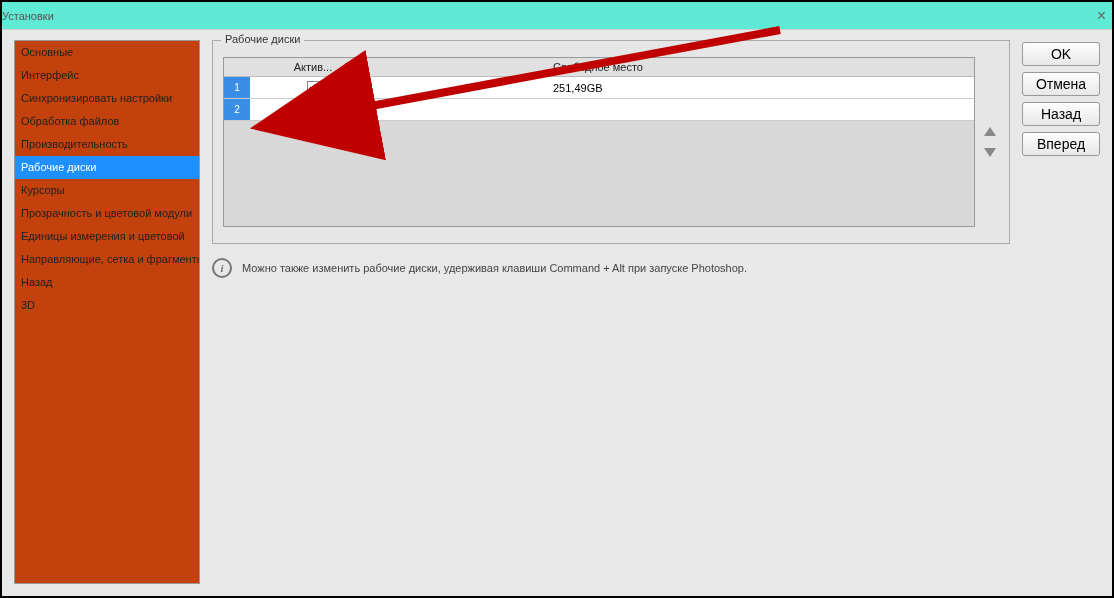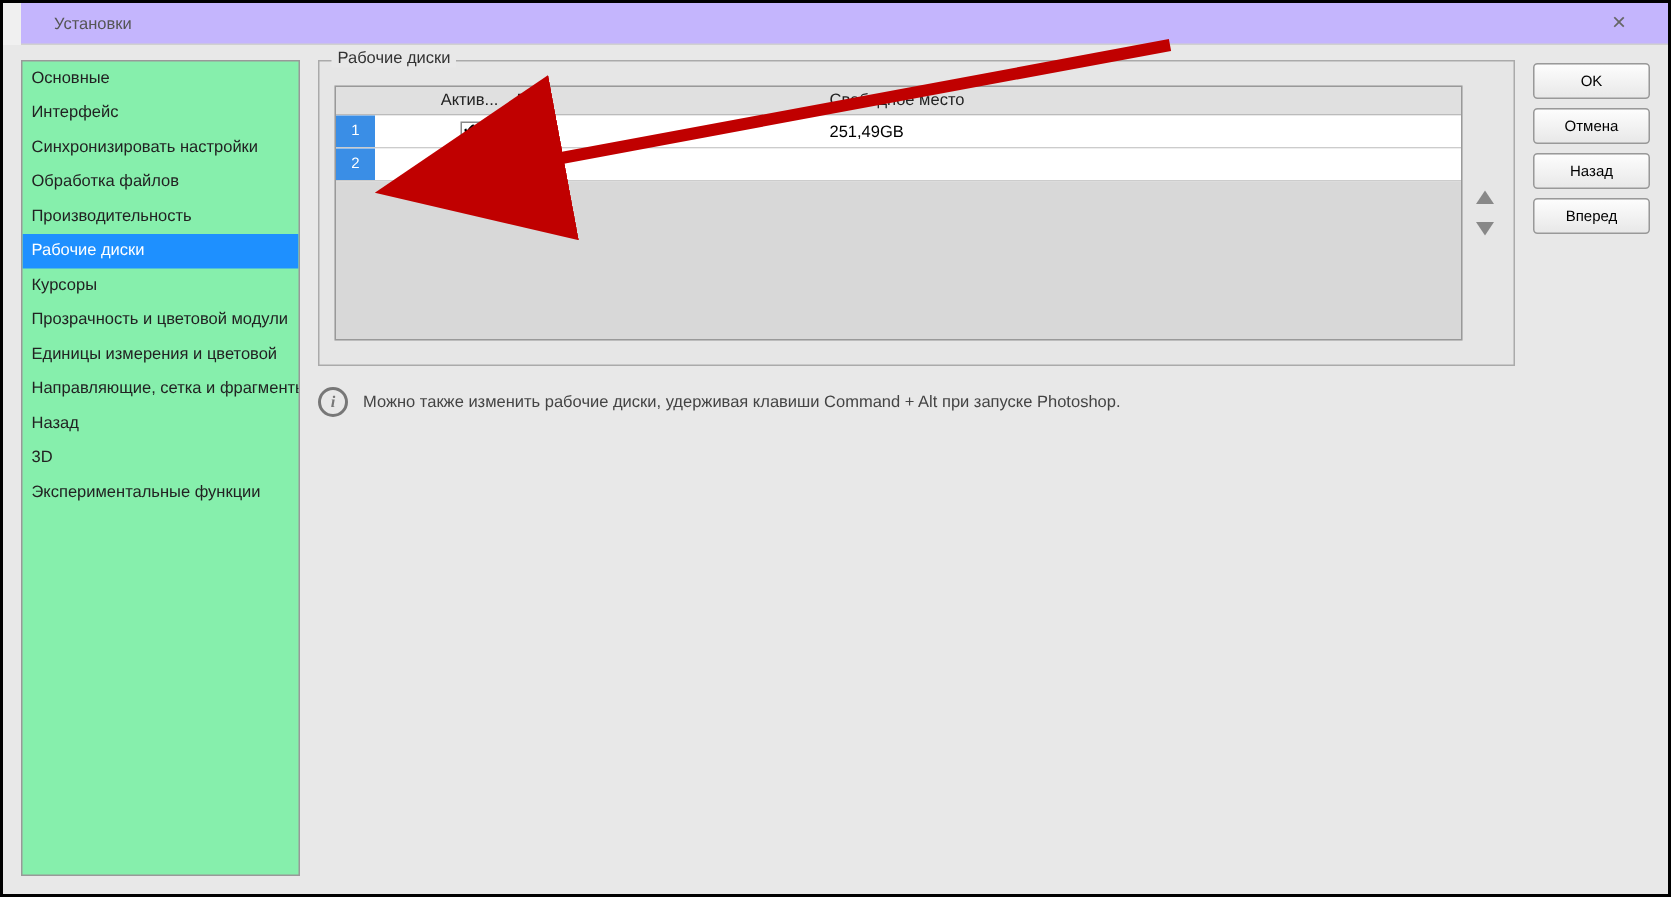--- a/index.html
+++ b/index.html
@@ -7,41 +7,40 @@
   
   .window {
     width: 1114px; height: 598px;
     border: 2px solid #000;
     background: #f0f0f0;
     display: flex; flex-direction: column;
   }
   
   .titlebar {
     height: 28px;
-    background: #c4b5fd;
+    background: #5eead4;
     border-bottom: 1px solid #d0d0d0;
     display: flex; align-items: center;
-    padding: 0 22px;
+    padding: 0 0;
     color: #555;
-    margin-left: 12px;
   }
   .titlebar .title { flex: 1; }
   .close-x { font-size: 16px; color: #666; cursor: pointer; padding: 0 6px; }
   
   .body {
     flex: 1;
     display: flex;
     background: #e8e8e8;
     padding: 10px 12px 12px 12px;
     gap: 12px;
   }
   
   .sidebar {
     width: 186px;
-    background: #86efac;
+    background: #c2410c;
     border: 1px solid #999;
     overflow: hidden;
   }
   .sidebar-item {
     padding: 4px 6px;
     color: #222;
     cursor: pointer;
     white-space: nowrap;
     line-height: 14px;
     border-bottom: 1px solid transparent;
@@ -147,21 +146,21 @@
     width: 78px;
     display: flex; flex-direction: column; gap: 6px;
     padding-top: 2px;
   }
   .btn {
     height: 24px;
     background: linear-gradient(#fdfdfd,#e8e8e8);
     border: 1px solid #999;
     border-radius: 3px;
     cursor: pointer;
-    font-size: 10px;
+    font-size: 14px;
   }
   
   .red-arrow {
     position: absolute;
     pointer-events: none;
     top: 0; left: 0;
   }
 </style>
 </head>
 <body>
@@ -180,21 +179,20 @@
         <div class="sidebar-item">Синхронизировать настройки</div>
         <div class="sidebar-item">Обработка файлов</div>
         <div class="sidebar-item">Производительность</div>
         <div class="sidebar-item selected">Рабочие диски</div>
         <div class="sidebar-item">Курсоры</div>
         <div class="sidebar-item">Прозрачность и цветовой модули</div>
         <div class="sidebar-item">Единицы измерения и цветовой</div>
         <div class="sidebar-item">Направляющие, сетка и фрагменты</div>
         <div class="sidebar-item">Назад</div>
         <div class="sidebar-item">3D</div>
-        <div class="sidebar-item">Экспериментальные функции</div>
       </div>
 
     <div class="main">
       <div class="groupbox">
         <div class="groupbox-title">Рабочие диски</div>
 
         <div class="grid-wrap">
           <div class="grid">
             <div class="grid-header">
               <div class="col" style="width:26px"></div>

